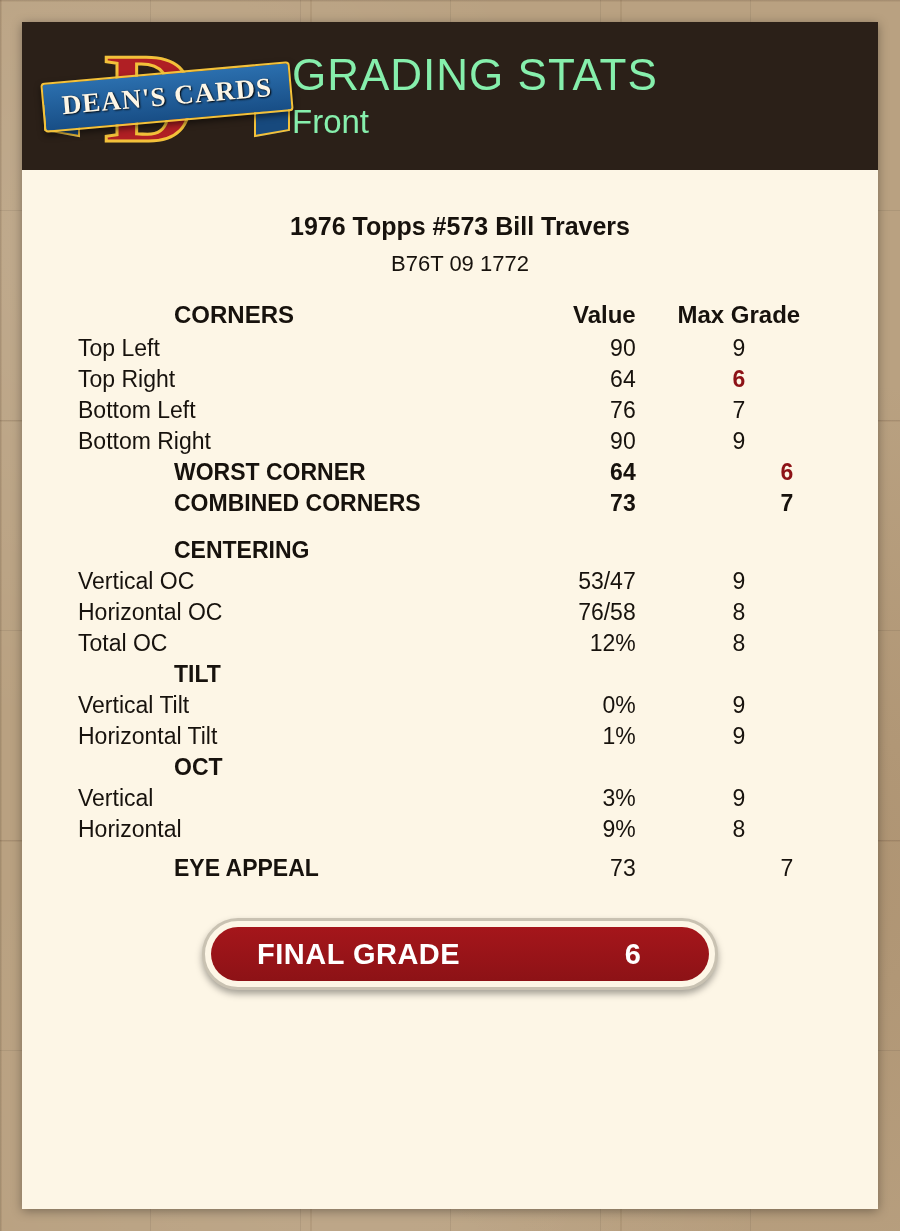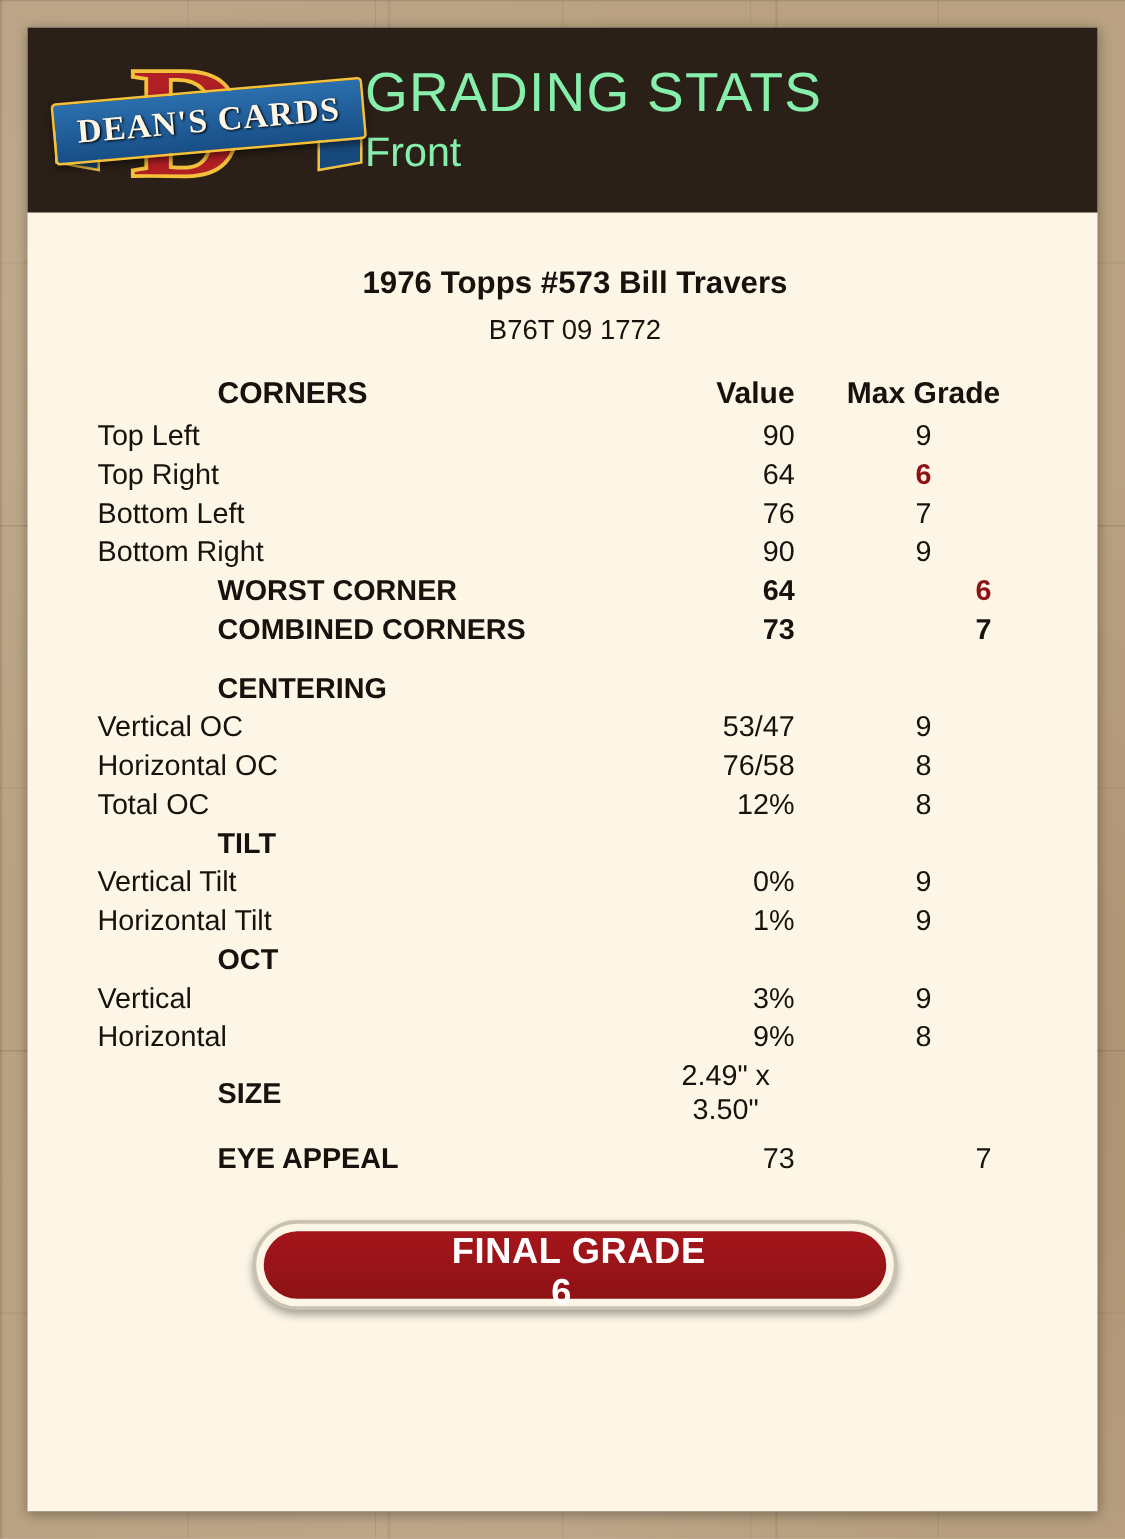--- a/index.html
+++ b/index.html
@@ -195,21 +195,20 @@
   #final-bar {
     width: 100%;
     height: 100%;
     background: linear-gradient(#a5161b, #8d1216);
     border-radius: 32px;
     display: flex;
     align-items: center;
     justify-content: space-between;
     padding: 0 40px 0 46px;
     color: #ffffff;
-    flex-direction: column;
   }
   #final-label { font-size: 29px; font-weight: bold; letter-spacing: 0.5px; }
   #final-value { font-size: 29px; font-weight: bold; padding-right: 28px; }
 </style>
 </head>
 <body>
 
 <div id="bg-texture"></div>
 
 <div id="sheet">
@@ -325,25 +324,20 @@
           <td class="c-label">Vertical</td>
           <td class="c-value">3%</td>
           <td class="c-grade">9</td>
         </tr>
         <tr>
           <td class="c-label">Horizontal</td>
           <td class="c-value">9%</td>
           <td class="c-grade">8</td>
         </tr>
 
-        <tr class="section">
-          <td class="c-label">SIZE</td>
-          <td class="c-value size-value" style="font-weight:normal">2.49" x 3.50"</td>
-          <td class="c-grade"></td>
-        </tr>
 
         <tr class="small-gap">
             <td></td>
             <td></td>
             <td></td>
           </tr>
 
         <tr class="section">
           <td class="c-label">EYE APPEAL</td>
           <td class="c-value" style="font-weight:normal">73</td>

